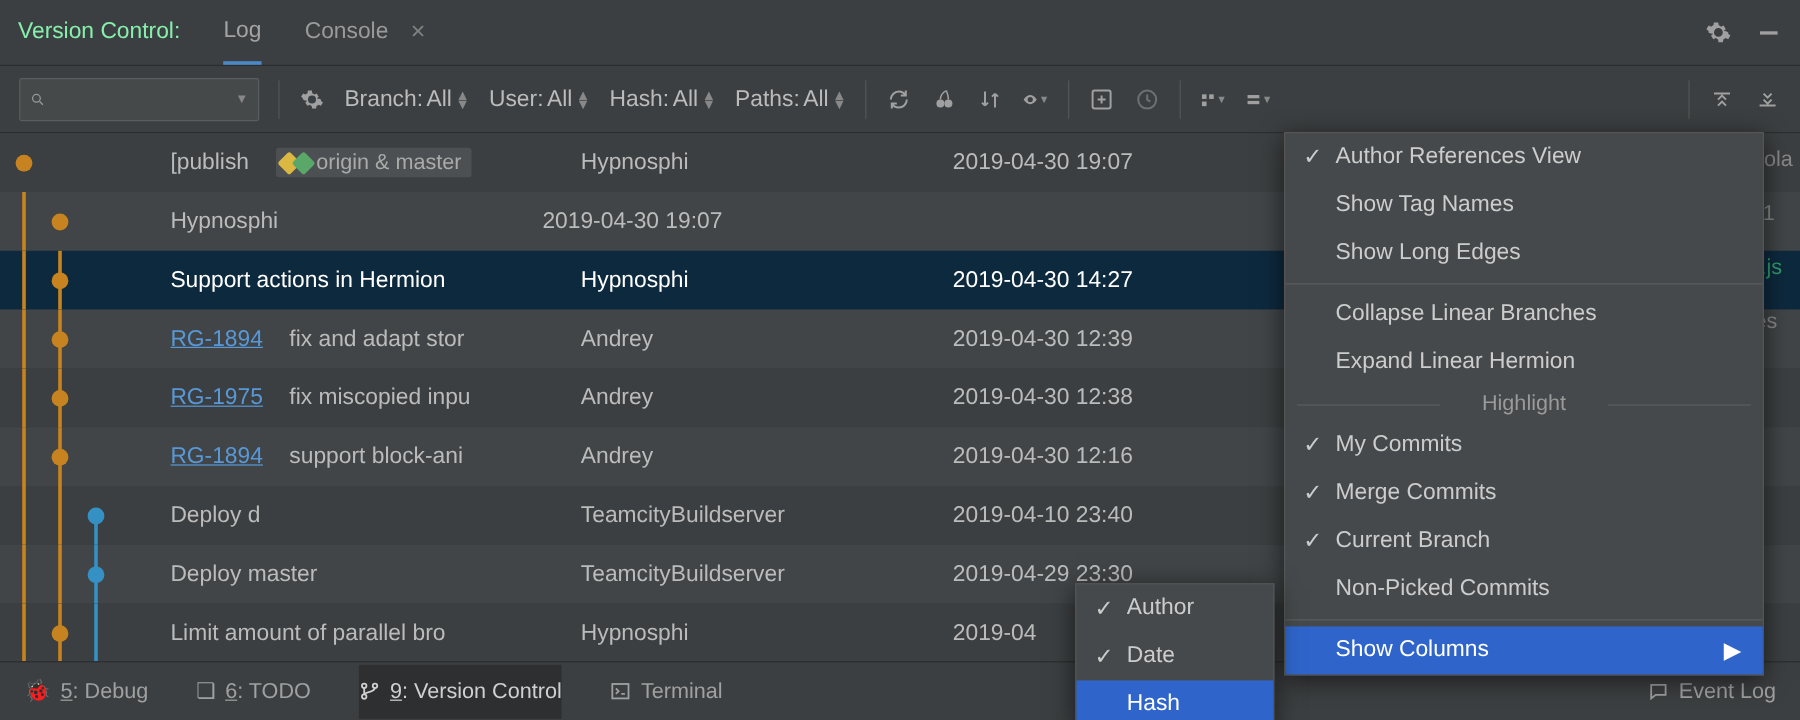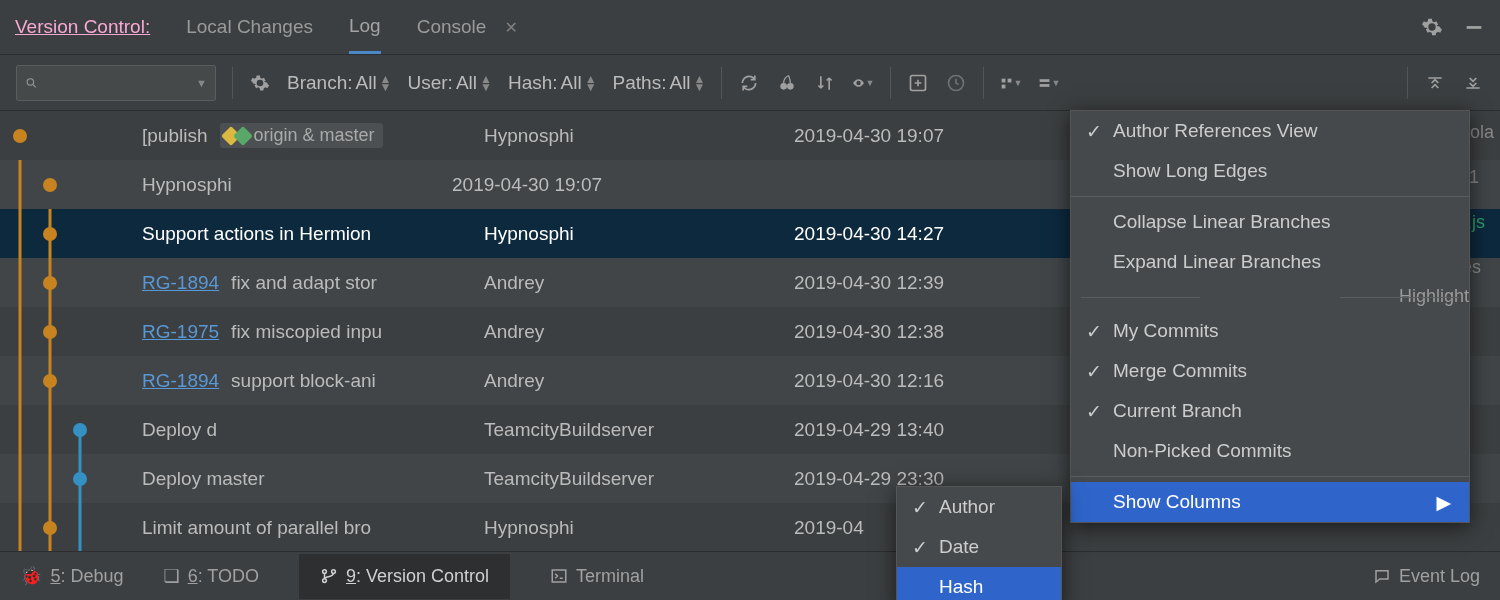--- a/index.html
+++ b/index.html
@@ -1,78 +1,77 @@
 <!DOCTYPE html>
 <html><head>
 <meta charset="utf-8">
 <style>
 * { margin: 0; padding: 0; box-sizing: border-box; font-family: -apple-system, "Segoe UI", sans-serif; }
 body { background: #3c3f41; color: #bbbbbb; width: 1500px; height: 600px; overflow: hidden; position: relative; font-size: 19px; }
 
 .tw-header { height: 55px; display: flex; align-items: center; padding: 0 15px; gap: 36px; border-bottom: 1px solid #2b2d2e; }
-.tw-title { color: #f9a8d4; text-decoration: underline; }
+.tw-title { color: #86efac; }
 .tab { color: #9a9a9a; cursor: pointer; padding: 14px 0; }
 .tab.active { color: #a3a3a3; border-bottom: 3px solid #4a88c7; }
 .close-x { color: #808080; font-size: 16px; margin-left: -18px; }
 .header-right { margin-left: auto; display: flex; gap: 20px; align-items: center; }
 .icon { width: 22px; height: 22px; display: inline-flex; align-items: center; justify-content: center; color: #a0a0a0; }
 
 .toolbar { height: 56px; display: flex; align-items: center; padding: 0 16px; gap: 16px; border-bottom: 1px solid #2b2d2e; }
 .search-box { width: 200px; height: 36px; background: #45494a; border: 1px solid #5a5d5e; border-radius: 2px; display: flex; align-items: center; padding: 0 8px; gap: 6px; }
 .search-box input { background: transparent; border: none; outline: none; color: #bbb; width: 100%; font-size: 18px; }
 .filter { color: #bbbbbb; cursor: pointer; display: flex; align-items: center; gap: 3px; font-size: 19px; }
 .filter-arrows { color: #888; font-size: 12px; line-height: 8px; display: flex; flex-direction: column; }
 .sep { width: 1px; height: 32px; background: #555; }
 
 .log-area { position: relative; height: 440px; overflow: hidden; }
 .row { height: 49px; display: flex; align-items: center; position: relative; }
 .row:nth-child(odd) { background: #3c3f41; }
 .row:nth-child(even) { background: #414547; }
 .row.selected { background: #0d293e; color: #fff; }
 .graph-col { width: 142px; height: 100%; position: relative; flex-shrink: 0; }
-.msg-col { width: 342px; overflow: hidden; white-space: nowrap; display: flex; align-items: center; gap: 12px; }
+.msg-col { width: 342px; overflow: hidden; white-space: nowrap; display: flex; align-items: center; gap: 22px; }
 .author-col { width: 310px; overflow: hidden; white-space: nowrap; }
 .date-col { width: 260px; }
 .link { color: #5998d6; text-decoration: underline; }
 .node { position: absolute; width: 14px; height: 14px; border-radius: 50%; top: 50%; transform: translate(-50%,-50%); }
 .vline { position: absolute; width: 3px; top: 0; bottom: 0; transform: translateX(-50%); }
 
 .tag-badge { display: inline-flex; align-items: center; background: #4c5052; border-radius: 3px; padding: 2px 8px 2px 4px; color: #aaaaaa; font-size: 18px; gap: 4px; }
 .bullet { display: inline-block; width: 14px; height: 14px; transform: rotate(45deg); border-radius: 2px; }
 
 .statusbar { position: absolute; bottom: 0; left: 0; right: 0; height: 49px; background: #3c3f41; border-top: 1px solid #2b2d2e; display: flex; align-items: center; padding: 0 20px; gap: 40px; color: #a0a0a0; font-size: 18px; }
 .sb-item { display: flex; align-items: center; gap: 8px; }
-.sb-item.active { background: #2d2f30; padding: 12px 21px; color: #d0d0d0; }
+.sb-item.active { background: #2d2f30; padding: 12px 0; color: #d0d0d0; }
 .underline { text-decoration: underline; }
 .sb-right { margin-left: auto; }
 
 .popup { position: absolute; background: #46494b; box-shadow: 0 4px 20px rgba(0,0,0,0.6); border: 1px solid #555; z-index: 10; }
 .popup-main { top: 110px; right: 30px; width: 400px; }
 .popup-sub { top: 486px; left: 896px; width: 166px; }
 .menu-item { height: 40px; display: flex; align-items: center; padding: 0 18px 0 12px; gap: 8px; color: #cccccc; font-size: 19px; cursor: pointer; }
 .menu-item.selected { background: #2f65ca; color: #fff; }
 .check-col { width: 22px; text-align: center; }
 .menu-sep { height: 1px; background: #5a5d5e; margin: 5px 0; }
-.menu-heading { text-align: right; color: #9a9a9a; font-size: 18px; padding: 4px 0; position: relative; }
+.menu-heading { text-align: center; color: #9a9a9a; font-size: 18px; padding: 4px 0; position: relative; }
 .menu-heading::before, .menu-heading::after { content:""; position:absolute; top:50%; width:30%; height:1px; background:#5a5d5e; }
 .menu-heading::before { left:10px; } .menu-heading::after { right:10px; }
 .submenu-arrow { margin-left: auto; }
 
 .side-peek { position: absolute; right: 0; top: 110px; width: 42px; color: #888; font-size: 18px; line-height: 45px; overflow: hidden; }
 .side-peek .js { color: #2f9c6b; }
 .side-peek .lnk { color: #4a88c7; }
 
 svg { display: block; }
 </style>
 </head>
 <body>
 
 <div class="tw-header">
   <span class="tw-title">Version Control:</span>
-  <span class="tab">Local Changes</span>
   <span class="tab active">Log</span>
   <span class="tab">Console</span>
   <span class="close-x">✕</span>
   <div class="header-right">
     <span class="icon">
       <svg width="22" height="22" viewBox="0 0 24 24">
           <path fill="currentColor" d="M12 8a4 4 0 100 8 4 4 0 000-8zm9 4a7 7 0 01-.1 1.2l2 1.6-2 3.4-2.4-1a7 7 0 01-2 1.2l-.4 2.6h-4l-.4-2.6a7 7 0 01-2-1.2l-2.4 1-2-3.4 2-1.6A7 7 0 013 12a7 7 0 01.1-1.2l-2-1.6 2-3.4 2.4 1a7 7 0 012-1.2L7.9 3h4l.4 2.6a7 7 0 012 1.2l2.4-1 2 3.4-2 1.6A7 7 0 0121 12z"></path>
         </svg>
     </span>
     <span class="icon">
@@ -275,21 +274,21 @@
     <div class="graph-col">
         <div class="vline" style="left:20px;background:#c78320"></div>
         <div class="vline" style="left:50px;background:#c78320"></div>
         <div class="node" style="left:80px;background:#3591c4"></div>
         <div class="vline" style="left:80px;background:#3591c4;top:50%"></div>
       </div>
     <div class="msg-col">
         <span>Deploy d</span>
     </div>
     <div class="author-col">TeamcityBuildserver</div>
-    <div class="date-col">2019-04-29 13:40</div>
+    <div class="date-col">2019-04-10 23:40</div>
   </div>
   <div class="row">
     <div class="graph-col">
         <div class="vline" style="left:20px;background:#c78320"></div>
         <div class="vline" style="left:50px;background:#c78320"></div>
         <div class="vline" style="left:80px;background:#3591c4"></div>
         <div class="node" style="left:80px;background:#3591c4"></div>
       </div>
     <div class="msg-col">
         <span>Deploy master</span>
@@ -322,30 +321,34 @@
   <div class="lnk">&gt;</div>
 </div>
 
 <div class="popup popup-main">
   <div class="menu-item">
       <span class="check-col">✓</span>
       <span>Author References View</span>
     </div>
   <div class="menu-item">
       <span class="check-col"></span>
+      <span>Show Tag Names</span>
+    </div>
+  <div class="menu-item">
+      <span class="check-col"></span>
       <span>Show Long Edges</span>
     </div>
   <div class="menu-sep"></div>
   <div class="menu-item">
       <span class="check-col"></span>
       <span>Collapse Linear Branches</span>
     </div>
   <div class="menu-item">
       <span class="check-col"></span>
-      <span>Expand Linear Branches</span>
+      <span>Expand Linear Hermion</span>
     </div>
   <div class="menu-heading">Highlight</div>
   <div class="menu-item">
       <span class="check-col">✓</span>
       <span>My Commits</span>
     </div>
   <div class="menu-item">
       <span class="check-col">✓</span>
       <span>Merge Commits</span>
     </div>

